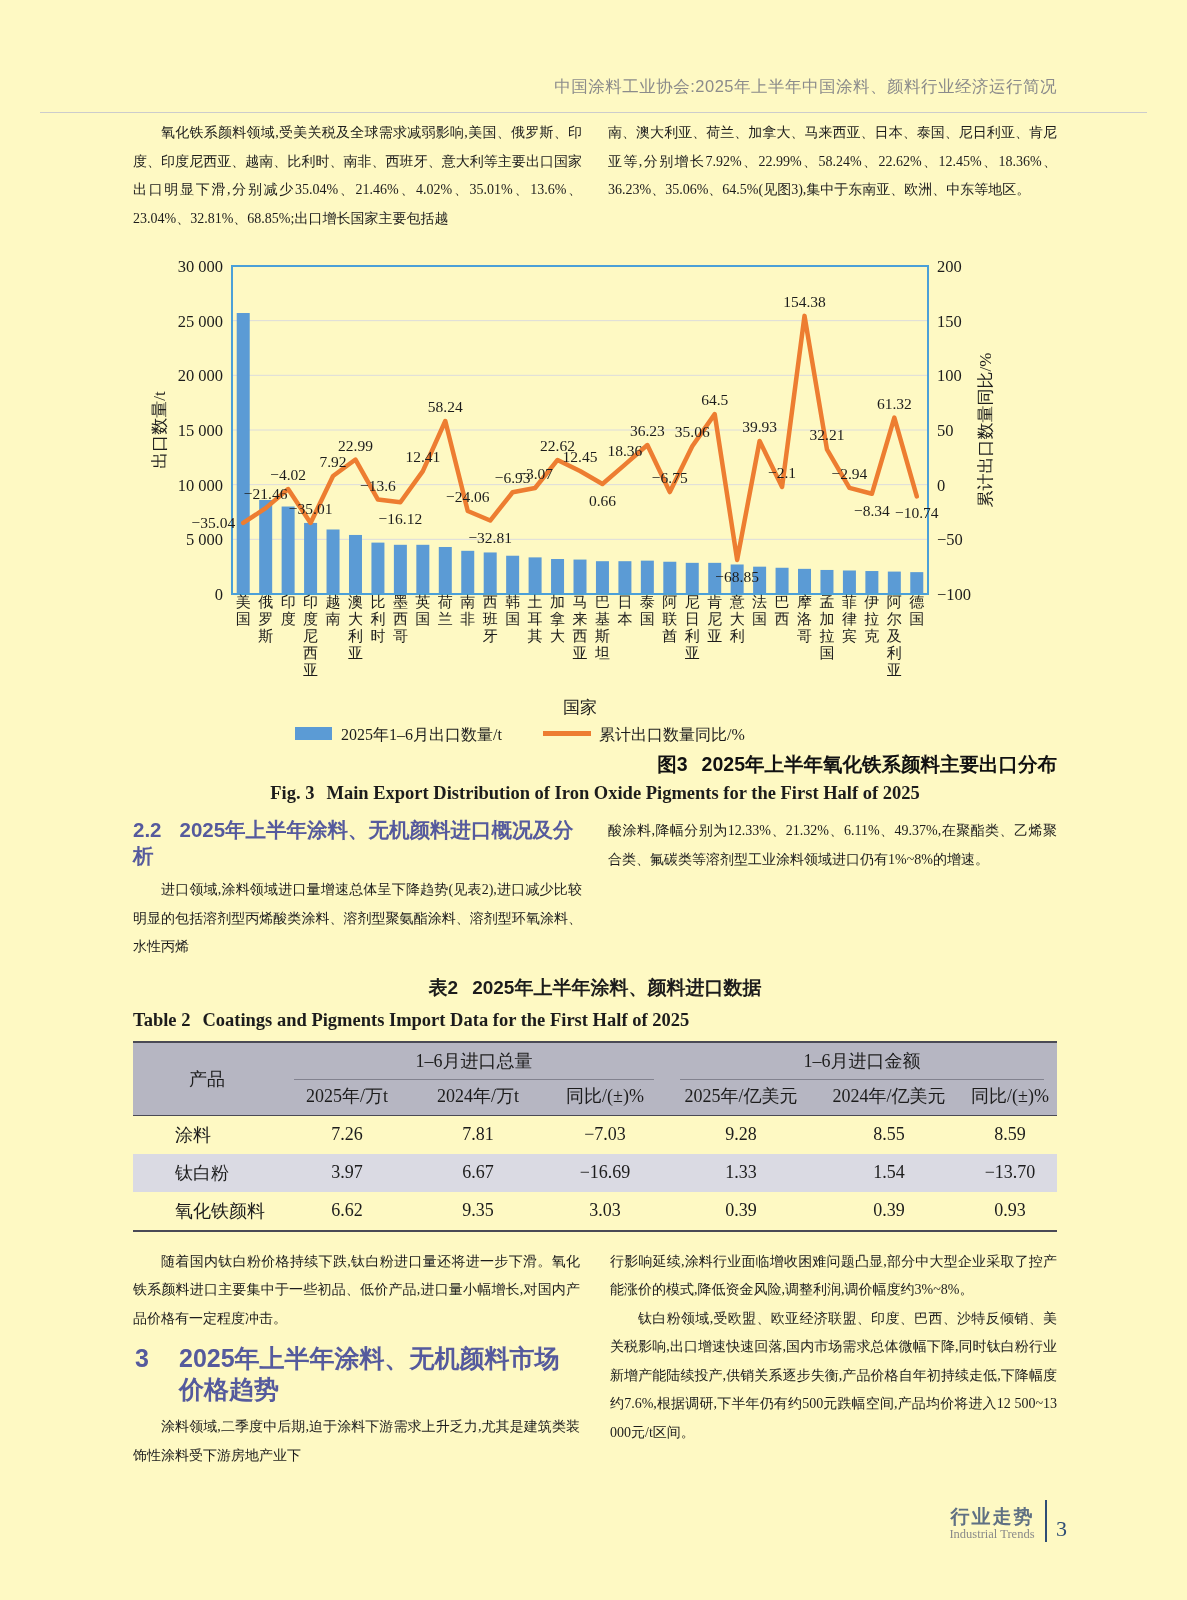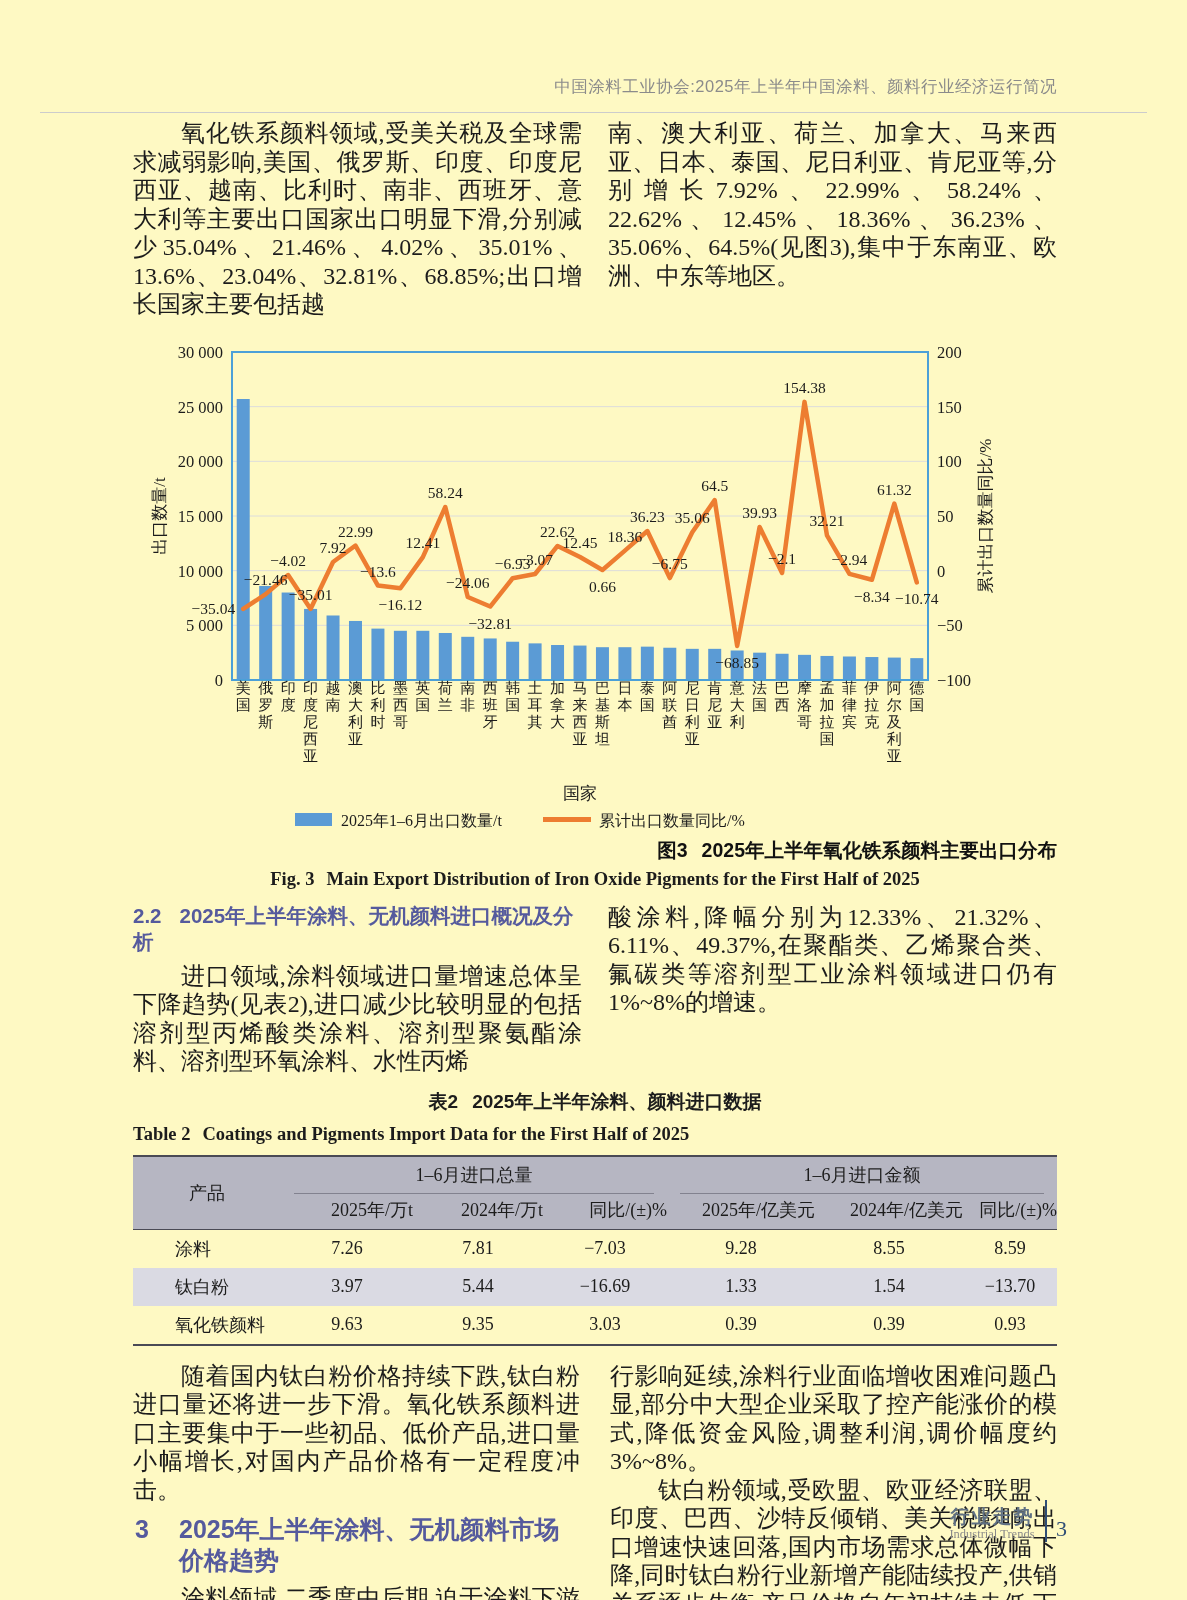--- a/index.html
+++ b/index.html
@@ -10,21 +10,21 @@
   html,body{margin:0;padding:0;background:#e8e8e8;}
   .page{width:1187px;height:1600px;background:#fef9c3;position:relative;overflow:hidden;
         font-family:"Liberation Serif","DejaVu Serif",serif;color:var(--ink);}
   .content{padding:0 130px 0 133px;}
   
   .runhead{padding-top:76px;text-align:right;font-family:"Liberation Sans","DejaVu Sans",sans-serif;
            font-size:16.5px;color:var(--hdrtxt);letter-spacing:.5px;}
   .runrule{position:absolute;left:40px;right:40px;top:112px;height:1px;background:#cccccc;}
   
   .band{display:grid;grid-template-columns:1fr 1fr;column-gap:26px;}
-  p.body{margin:0;font-size:24px;line-height:28.5px;text-align:justify;}
+  p.body{margin:0;font-size:14px;line-height:28.5px;text-align:justify;}
   p.indent{text-indent:2em;}
   
   .h22{margin:0 0 7px 0;font-family:"Liberation Sans","DejaVu Sans",sans-serif;font-weight:bold;
        font-size:20.5px;color:var(--accent);line-height:26px;}
   .h22 .num{margin-right:18px;}
   .h3{position:relative;margin:10px 0 8px 0;padding-left:46px;font-family:"Liberation Sans","DejaVu Sans",sans-serif;
       font-weight:bold;font-size:25px;line-height:31px;color:var(--accent);}
   .h3 .num{position:absolute;left:2px;top:0;}
   
   .chartwrap{margin-top:8px;}
@@ -36,21 +36,21 @@
   .caplabel{margin-right:14px;}
   .caplabel-en{margin-right:12px;}
   
   .tablecap-zh{margin:14px 0 8px 0;text-align:center;font-family:"Liberation Sans","DejaVu Sans",sans-serif;
                font-weight:bold;font-size:19px;line-height:24px;}
   .tablecap-en{margin:4px 0 0 0;font-weight:bold;font-size:18.5px;line-height:24px;}
   table.datatable{margin-top:9px;width:924px;border-collapse:collapse;table-layout:fixed;
                   border-top:2px solid #4a4a55;border-bottom:2px solid #4a4a55;font-size:18px;}
   table.datatable th{font-weight:normal;background:var(--thbg);}
   .grp{display:block;border-bottom:1px solid #82828f;margin:0 12px;padding:5px 0 6px 0;}
-  th.sub{padding:3px 0 7px 0;text-align:right;}
+  th.sub{padding:3px 0 7px 0;}
   th.prod{vertical-align:middle;}
   table.datatable thead{border-bottom:1.5px solid #4a4a55;}
   td{padding:7px 0;text-align:center;margin-top:33px;}
   td.rowname{text-align:left;padding-left:42px;}
   tr.alt{background:var(--altbg);}
   
   .pagefoot{position:absolute;top:1500px;right:120px;display:flex;align-items:flex-end;}
   .footlabels{text-align:right;margin-right:10px;}
   .foot-zh{font-family:"Liberation Sans","DejaVu Sans",sans-serif;font-weight:bold;font-size:19px;
            color:var(--footlabel);line-height:21px;letter-spacing:2px;}
@@ -245,29 +245,29 @@
             <td>7.26</td>
             <td>7.81</td>
             <td>−7.03</td>
             <td>9.28</td>
             <td>8.55</td>
             <td>8.59</td>
           </tr>
           <tr class="alt">
             <td class="rowname">钛白粉</td>
             <td>3.97</td>
-            <td>5.44</td>
+            <td>6.67</td>
             <td>−16.69</td>
             <td>1.33</td>
             <td>1.54</td>
             <td>−13.70</td>
           </tr>
           <tr>
             <td class="rowname">氧化铁颜料</td>
-            <td>9.63</td>
+            <td>6.62</td>
             <td>9.35</td>
             <td>3.03</td>
             <td>0.39</td>
             <td>0.39</td>
             <td>0.93</td>
           </tr>
         </tbody>
     </table>
 
     <div class="band" style="margin-top:16px;gap:30px;">

